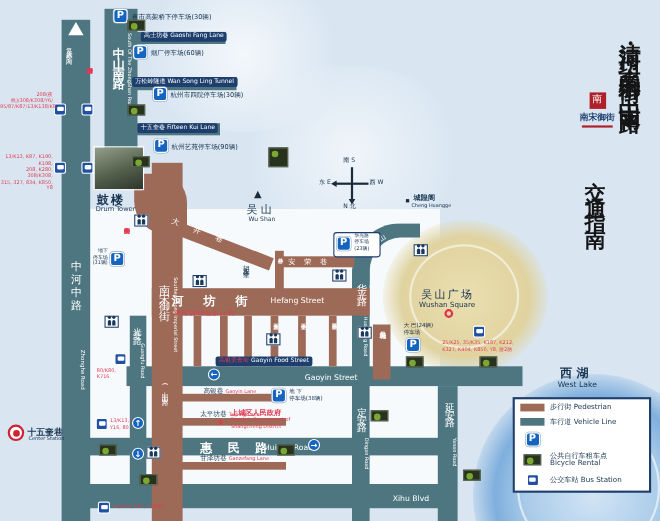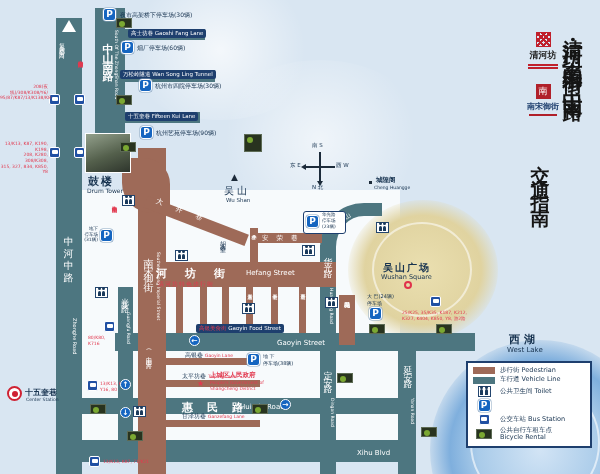--- a/index.html
+++ b/index.html
@@ -131,21 +131,21 @@
 
   <div class="abs" style="left:85px;top:133px;width:46px;height:40px;border:1px solid #fff;background:linear-gradient(160deg,#93a08c 0%,#54604c 55%,#2e352c 100%)"></div>
   <div class="lbl navy" style="left:88px;top:174px;font-size:11px;font-weight:bold;letter-spacing:2px">鼓楼</div>
   <div class="lbl navy" style="left:87px;top:187px;font-size:6px">Drum Tower</div>
   <div class="lbl" style="left:231px;top:172px;font-size:9px;color:#1c2b3a">▲</div>
   <div class="lbl navy" style="left:224px;top:184px;font-size:10px;font-weight:normal;letter-spacing:3px">吴山</div>
   <div class="lbl navy" style="left:226px;top:197px;font-size:5.5px">Wu Shan</div>
   <div class="abs" style="left:369px;top:181px;width:3px;height:3px;background:#1c2b3a"></div>
   <div class="lbl navy" style="left:376px;top:176px;font-size:6.5px;font-weight:bold">城隍阁</div>
   <div class="lbl navy" style="left:374px;top:185px;font-size:4.5px">Cheng Huangge</div>
-  <div class="lbl navy" style="left:383px;top:261px;font-size:10px;font-weight:bold;letter-spacing:2px">吴山广场</div>
+  <div class="lbl navy" style="left:383px;top:261px;font-size:10px;font-weight:normal;letter-spacing:2px">吴山广场</div>
   <div class="lbl navy" style="left:381px;top:273px;font-size:6.5px">Wushan Square</div>
   <div class="ring" style="left:404px;top:281px"></div>
   <div class="lbl vt wt" style="left:342px;top:297px;font-size:6px">吴山花鸟城</div>
   <div class="lbl vt navy" style="left:218px;top:236px;font-size:6px;letter-spacing:2px">胡庆余堂</div>
   <div class="lbl red" style="left:197px;top:379px;font-size:8px">★</div>
   <div class="lbl red" style="left:210px;top:371px;font-size:6.5px;font-weight:bold">上城区人民政府</div>
   <div class="lbl red" style="left:210px;top:380px;font-size:4.5px">People's Government of</div>
   <div class="lbl red" style="left:210px;top:386px;font-size:4.5px">Shangcheng District</div>
   <div class="lbl navy" style="left:509px;top:332px;font-size:11px;font-weight:bold;letter-spacing:4px">西湖</div>
   <div class="lbl navy" style="left:507px;top:346px;font-size:7px">West Lake</div>
@@ -271,69 +271,52 @@
     <div class="abs" style="left:23px;top:10px;width:1.5px;height:30px;background:#1c2b3a"></div>
     <div class="abs" style="left:9px;top:24px;width:30px;height:1.5px;background:#1c2b3a"></div>
     <div class="abs" style="left:5px;top:22px;width:0;height:0;border-top:3px solid transparent;border-bottom:3px solid transparent;border-right:5px solid #1c2b3a"></div>
     <div class="abs" style="left:21px;top:39px;width:0;height:0;border-left:3px solid transparent;border-right:3px solid transparent;border-top:5px solid #1c2b3a"></div>
     <div class="lbl navy" style="left:16px;top:0;font-size:5.5px">南 S</div>
     <div class="lbl navy" style="left:-6px;top:20px;font-size:5.5px">东 E</div>
     <div class="lbl navy" style="left:40px;top:20px;font-size:5.5px">西 W</div>
     <div class="lbl navy" style="left:16px;top:42px;font-size:5.5px">N 北</div>
   </div>
 
-  <div class="abs" style="left:520px;top:32px;width:46px;text-align:center">
-    <div style="margin:0 auto;width:15px;height:15px;background:
-      repeating-linear-gradient(45deg,#c0202c 0 2px,transparent 2px 4px),
-      repeating-linear-gradient(-45deg,#c0202c 0 2px,transparent 2px 4px);border:1.5px solid #c0202c"></div>
-    <div class="serif" style="font-size:9px;font-weight:bold;color:#222;margin-top:2px">清河坊</div>
-    <div style="margin:2px auto 0;width:30px;height:1.5px;background:#c0202c"></div>
-    <div style="margin:1.5px auto 0;width:30px;height:1.5px;background:#c0202c"></div>
-  </div>
   <div class="abs" style="left:520px;top:84px;width:46px;text-align:center">
     <div style="margin:0 auto;width:15px;height:15px;background:#b0202a;color:#fff;font-size:9px;line-height:15px;text-align:center">南</div>
     <div class="serif" style="font-size:8px;font-weight:bold;color:#1e3f6e;margin-top:2px">南宋御街</div>
     <div style="margin:2px auto 0;width:28px;height:1.5px;background:#b0202a"></div>
   </div>
   <div class="lbl vt serif" style="left:560px;top:24px;height:330px;font-size:20px;font-weight:bold;color:#151515;letter-spacing:4px">清河坊·南宋御街·中山南路</div>
   <div class="lbl vt serif" style="left:528px;top:150px;height:130px;font-size:19px;font-weight:bold;color:#151515;letter-spacing:14px">交通指南</div>
 
   <div class="legend">
     <div class="lg-row">
       <span class="sw" style="background:#9e6a58"></span>
       <span class="lg-txt">步行街 Pedestrian</span>
     </div>
     <div class="lg-row">
       <span class="sw" style="background:#4d7680"></span>
       <span class="lg-txt">车行道 Vehicle Line</span>
     </div>
     <div class="lg-row">
       <span class="lg-ic">
-          <span class="wc" style="position:relative">
-            <i></i>
-            <i></i>
-          </span>
-        </span>
-      <span class="lg-txt">公共卫生间 Toilet</span>
-    </div>
-    <div class="lg-row">
-      <span class="lg-ic">
           <span class="p-ic" style="position:relative">P</span>
         </span>
-    </div>
-    <div class="lg-row">
-      <span class="lg-ic">
-          <span class="bus-ic" style="position:relative"></span>
-        </span>
-      <span class="lg-txt">公交车站  Bus Station</span>
     </div>
     <div class="lg-row">
       <span class="lg-ic">
           <span class="bike" style="position:relative"></span>
         </span>
       <span class="lg-txt">
         <span>公共自行车租车点</span><br>
         <span>Bicycle Rental</span>
       </span>
     </div>
+    <div class="lg-row">
+      <span class="lg-ic">
+          <span class="bus-ic" style="position:relative"></span>
+        </span>
+      <span class="lg-txt">公交车站  Bus Station</span>
+    </div>
   </div>
 
 </div>
 
 </body></html>

